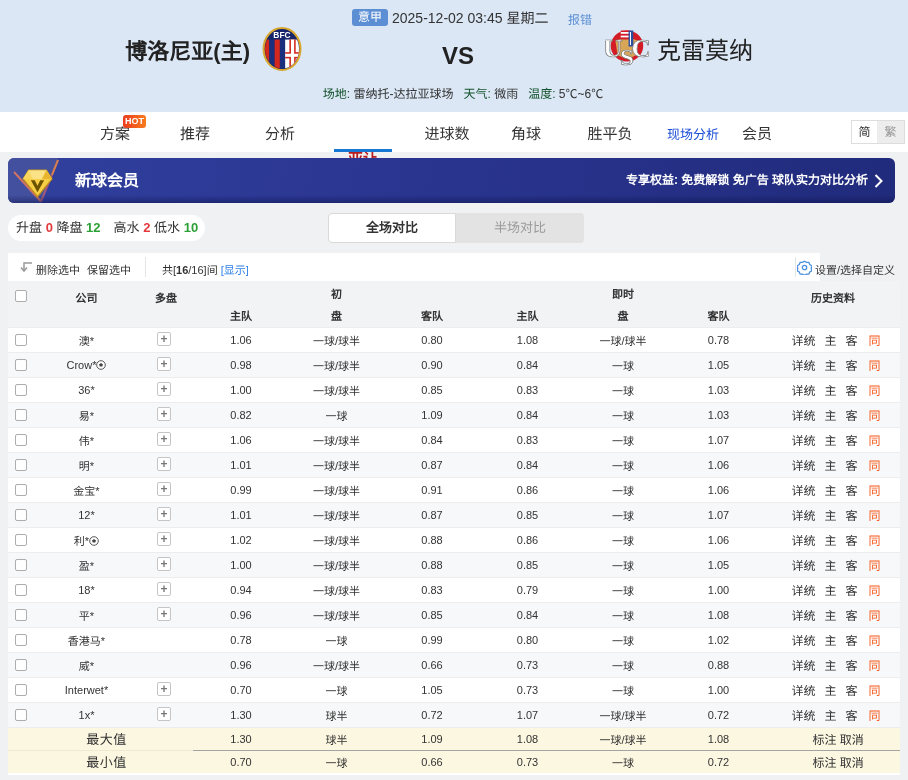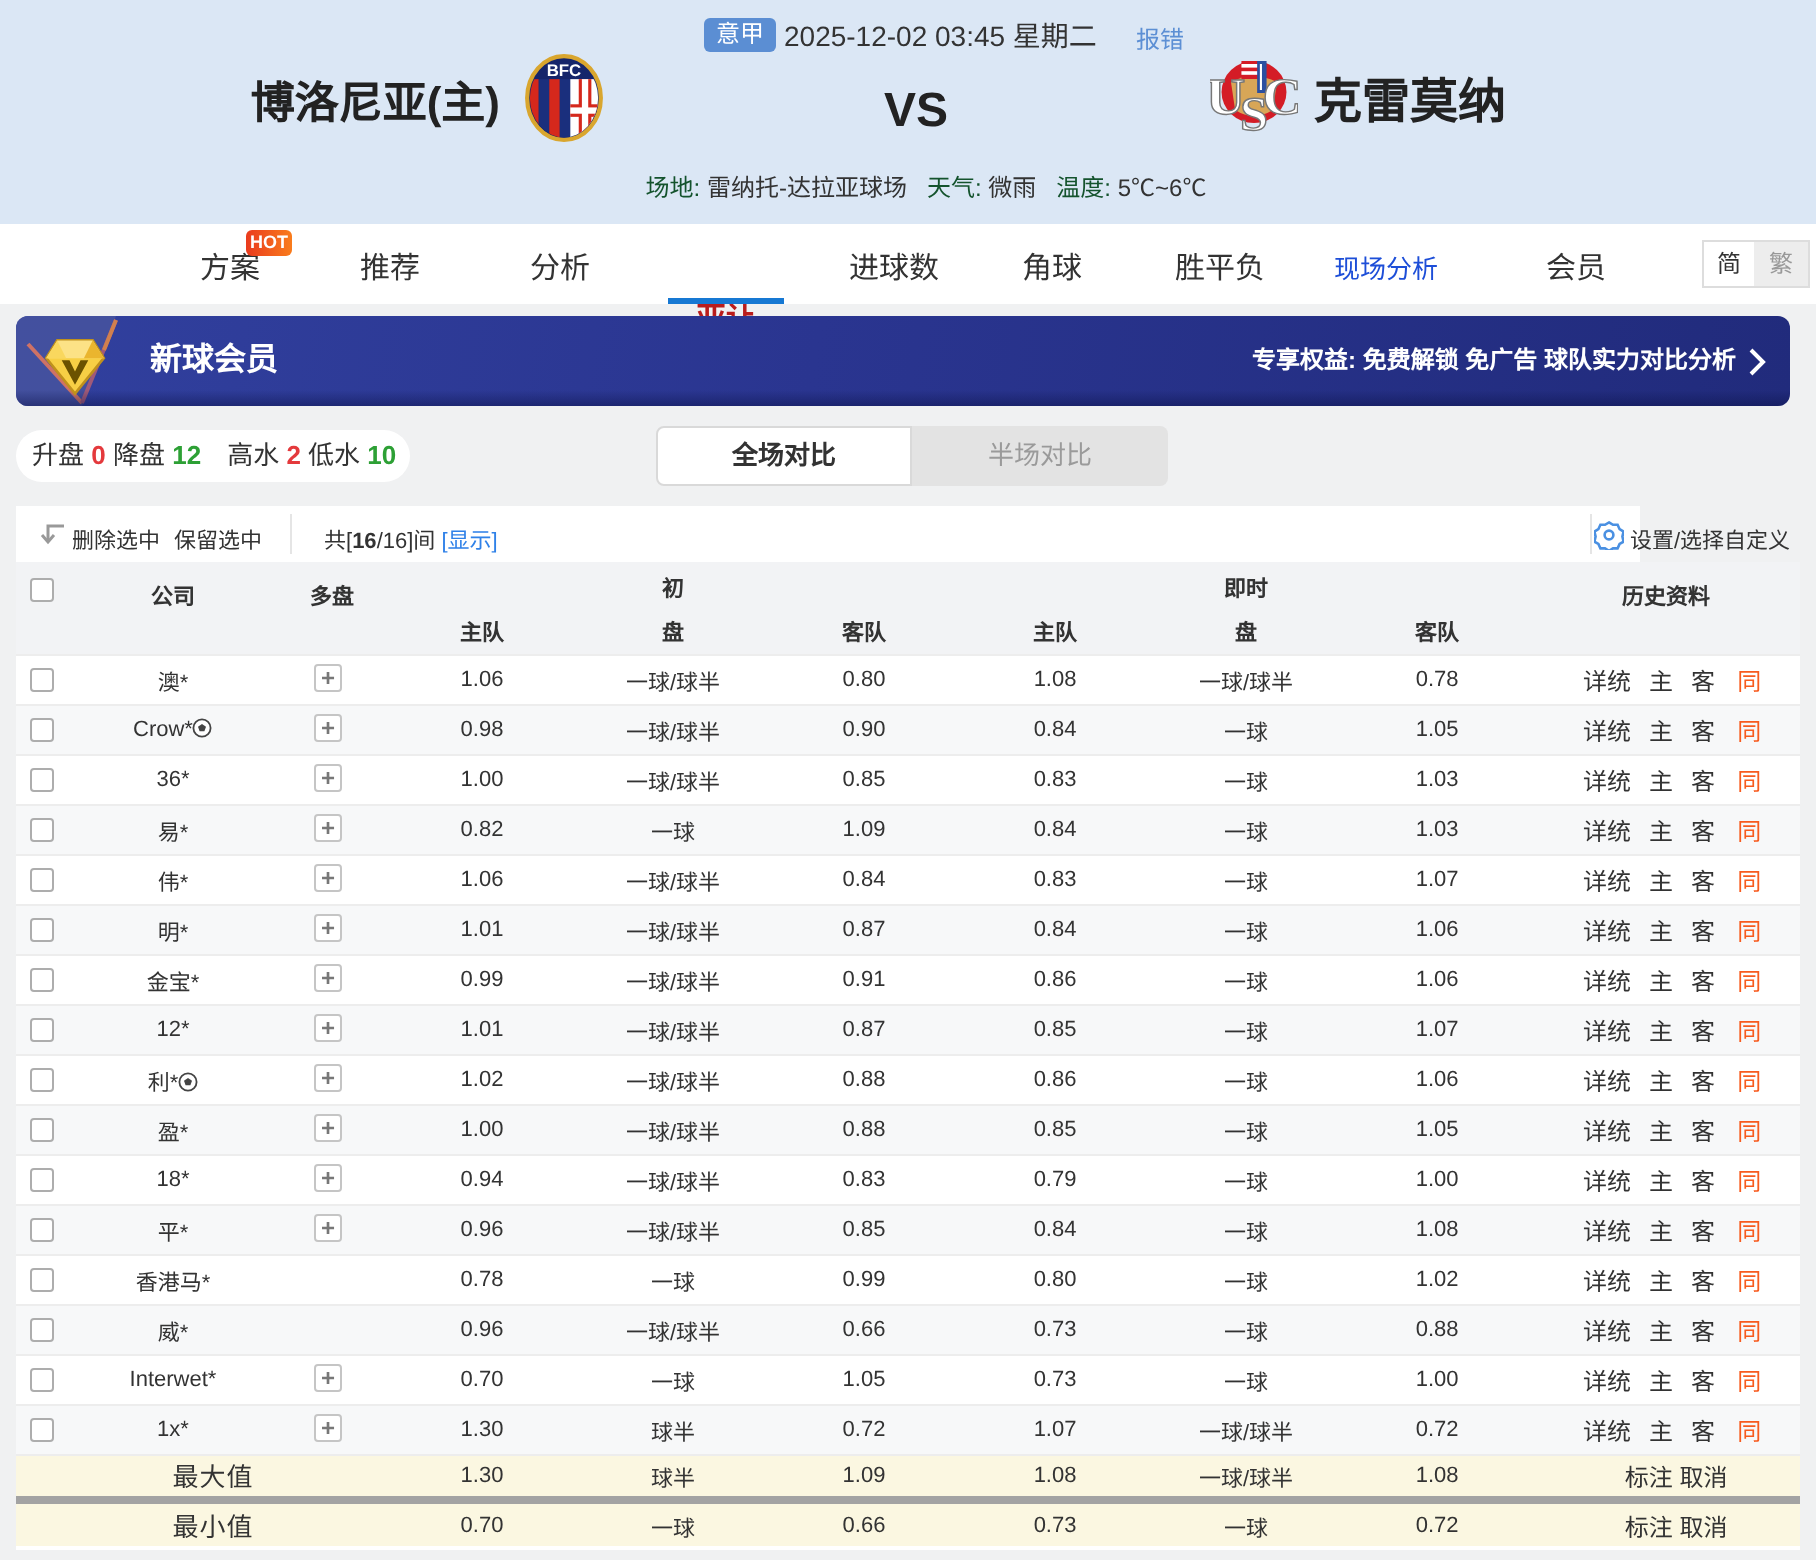--- a/index.html
+++ b/index.html
@@ -5,21 +5,21 @@
 * { margin:0; padding:0; box-sizing:border-box; }
 html,body { width:908px; height:780px; overflow:hidden; }
 body { font-family:"Liberation Sans", sans-serif; background:#f0f1f2; position:relative; }
 
 
 .header { position:absolute; left:0; top:0; width:908px; height:112px; background:#dbe7f5; }
 .lg-badge { position:absolute; left:352px; top:9px; height:17px; line-height:17px; padding:0 6px; background:#5b8ed3; color:#fff; font-size:12px; border-radius:3px; }
 .m-date { position:absolute; left:392px; top:7px; font-size:14px; color:#333; }
 .m-err { position:absolute; left:568px; top:10px; font-size:12px; color:#5c8fd4; }
 .t-home { position:absolute; left:0; top:33px; width:250px; text-align:right; font-size:22px; font-weight:bold; color:#222; }
-.t-away { position:absolute; left:657px; top:31px; font-size:24px; font-weight:bold; color:#222; }
+.t-away { position:absolute; left:657px; top:31px; font-size:24px; font-weight:normal; color:#222; }
 .vs { position:absolute; left:442px; top:42px; font-size:24px; font-weight:800; color:#222; }
 .logo1 { position:absolute; left:262px; top:27px; }
 .logo2 { position:absolute; left:605px; top:27px; }
 .m-info { position:absolute; left:9px; top:84px; width:908px; text-align:center; font-size:12px; color:#333; }
 .m-info .lb { color:#14532d; }
 
 
 .nav { position:absolute; left:0; top:112px; width:908px; height:40px; background:#fff; }
 .nav i { position:absolute; top:10px; font-style:normal; font-size:15px; color:#333; transform:translateX(-50%); white-space:nowrap; }
 .nav i.act { color:#b91c1c; font-weight:bold;margin-top:25px; }
@@ -114,21 +114,21 @@
 
 <div class="nav">
   <i style="left:115px">方案</i>
   <i style="left:195px">推荐</i>
   <i style="left:280px">分析</i>
   <i class="act" style="left:363px">亚让</i>
   <i style="left:447px">进球数</i>
   <i style="left:526px">角球</i>
   <i style="left:610px">胜平负</i>
   <i class="live" style="left:693px">现场分析</i>
-  <i style="left:788px">会员</i>
+  <i style="left:757px">会员</i>
   <span class="bar"></span>
 </div>
 <div class="hot">HOT</div>
 <div class="jf jf1">简</div>
 <div class="jf jf2">繁</div>
 
 <div class="banner">
   <svg class="decor" width="90" height="45" viewBox="0 0 90 45">
     <polygon points="0,0 50,0 33,45 0,45" fill="#46549f" opacity="0.85"></polygon>
     <line x1="6" y1="14" x2="33" y2="43.5" stroke="#cf7265" stroke-width="2"></line>
@@ -404,21 +404,21 @@
 <tr class="foot d">
         <td colspan="3" class="fl">最大值</td>
         <td>1.30</td>
         <td>球半</td>
         <td>1.09</td>
         <td>1.08</td>
         <td>一球/球半</td>
         <td>1.08</td>
         <td style="font-size:12px;padding-left:10px">标注 取消</td>
       </tr>
-<tr class="foot" style="border-top:4px solid #a3a3a3">
+<tr class="foot" style="border-top:1px solid #a3a3a3">
         <td colspan="3" class="fl" style="border-top:1px solid #f0ead0">最小值</td>
         <td>0.70</td>
         <td>一球</td>
         <td>0.66</td>
         <td>0.73</td>
         <td>一球</td>
         <td>0.72</td>
         <td style="font-size:12px;padding-left:10px">标注 取消</td>
       </tr>
 </tbody>

